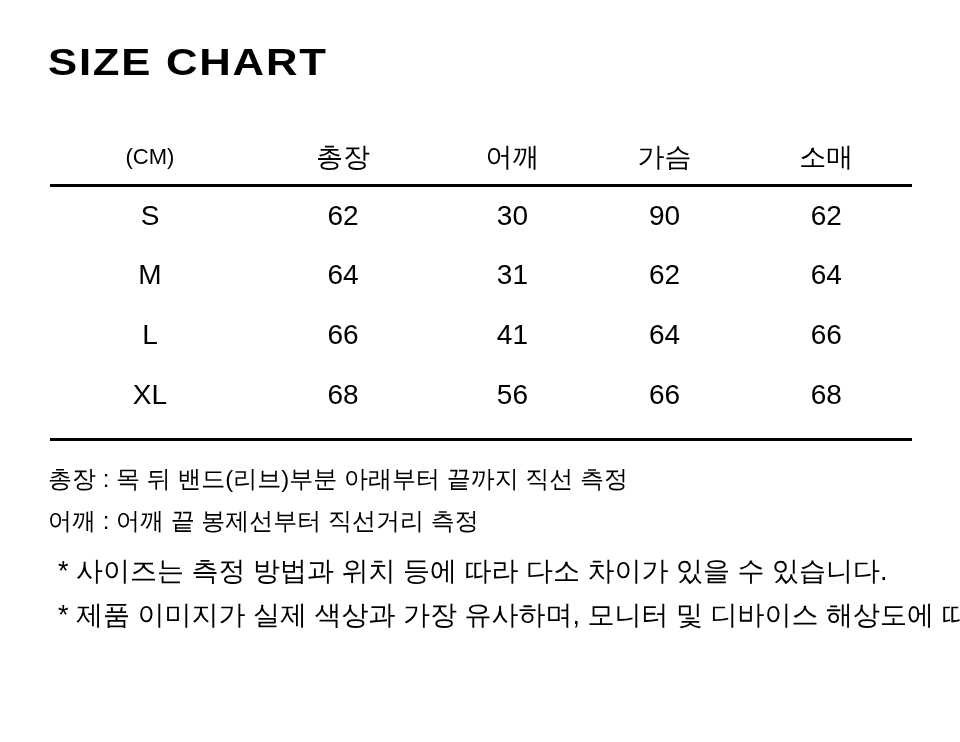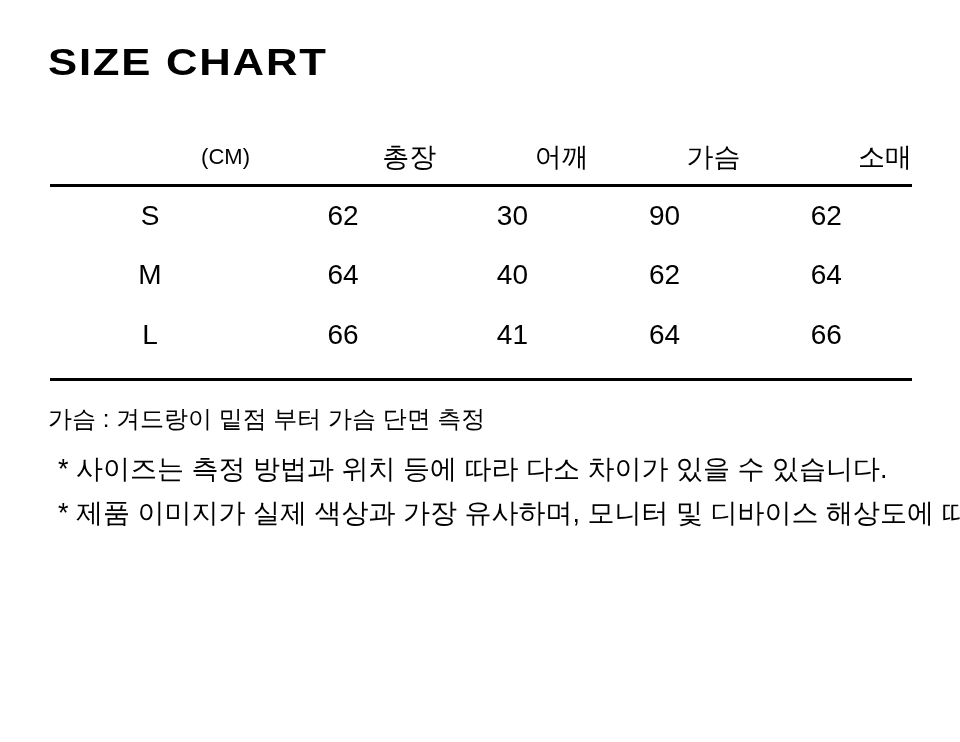--- a/index.html
+++ b/index.html
@@ -30,21 +30,21 @@
     table-layout: fixed;
   }
   table.size-table col.c1 { width: 23.2%; }
   table.size-table col.c2 { width: 21.6%; }
   table.size-table col.c3 { width: 17.7%; }
   table.size-table col.c4 { width: 17.6%; }
   table.size-table col.c5 { width: 19.9%; }
   table.size-table thead th {
     height: 55px;
     vertical-align: middle;
-    text-align: right;
+    text-align: center;
     font-weight: 400;
     font-size: 27px;
     border-bottom: 3px solid #000000;
     padding: 0;
   }
   table.size-table thead th.unit {
     font-size: 22px;
   }
   table.size-table tbody td {
     height: 60px;
@@ -104,36 +104,44 @@
     <tr>
       <td>S</td>
       <td>62</td>
       <td>30</td>
       <td>90</td>
       <td>62</td>
     </tr>
     <tr>
       <td>M</td>
       <td>64</td>
-      <td>40</td>
+      <td>31</td>
       <td>62</td>
       <td>64</td>
     </tr>
     <tr>
       <td>L</td>
       <td>66</td>
       <td>41</td>
       <td>64</td>
       <td>66</td>
     </tr>
+    <tr>
+      <td>XL</td>
+      <td>68</td>
+      <td>56</td>
+      <td>66</td>
+      <td>68</td>
+    </tr>
   </tbody>
 </table>
 
 <div class="table-bottom-rule"></div>
 
 <div class="measure-guide">
-  <p class="guide-line">가슴 : 겨드랑이 밑점 부터 가슴 단면 측정</p>
+  <p class="guide-line">총장 : 목 뒤 밴드(리브)부분 아래부터 끝까지 직선 측정</p>
+  <p class="guide-line">어깨 : 어깨 끝 봉제선부터 직선거리 측정</p>
 </div>
 
 <div class="disclaimers">
   <p class="disclaimer-line">* 사이즈는 측정 방법과 위치 등에 따라 다소 차이가 있을 수 있습니다.</p>
   <p class="disclaimer-line">* 제품 이미지가 실제 색상과 가장 유사하며, 모니터 및 디바이스 해상도에 따라 색상 차이가 있을 수 있습니다.</p>
 </div>
 
 </body></html>

